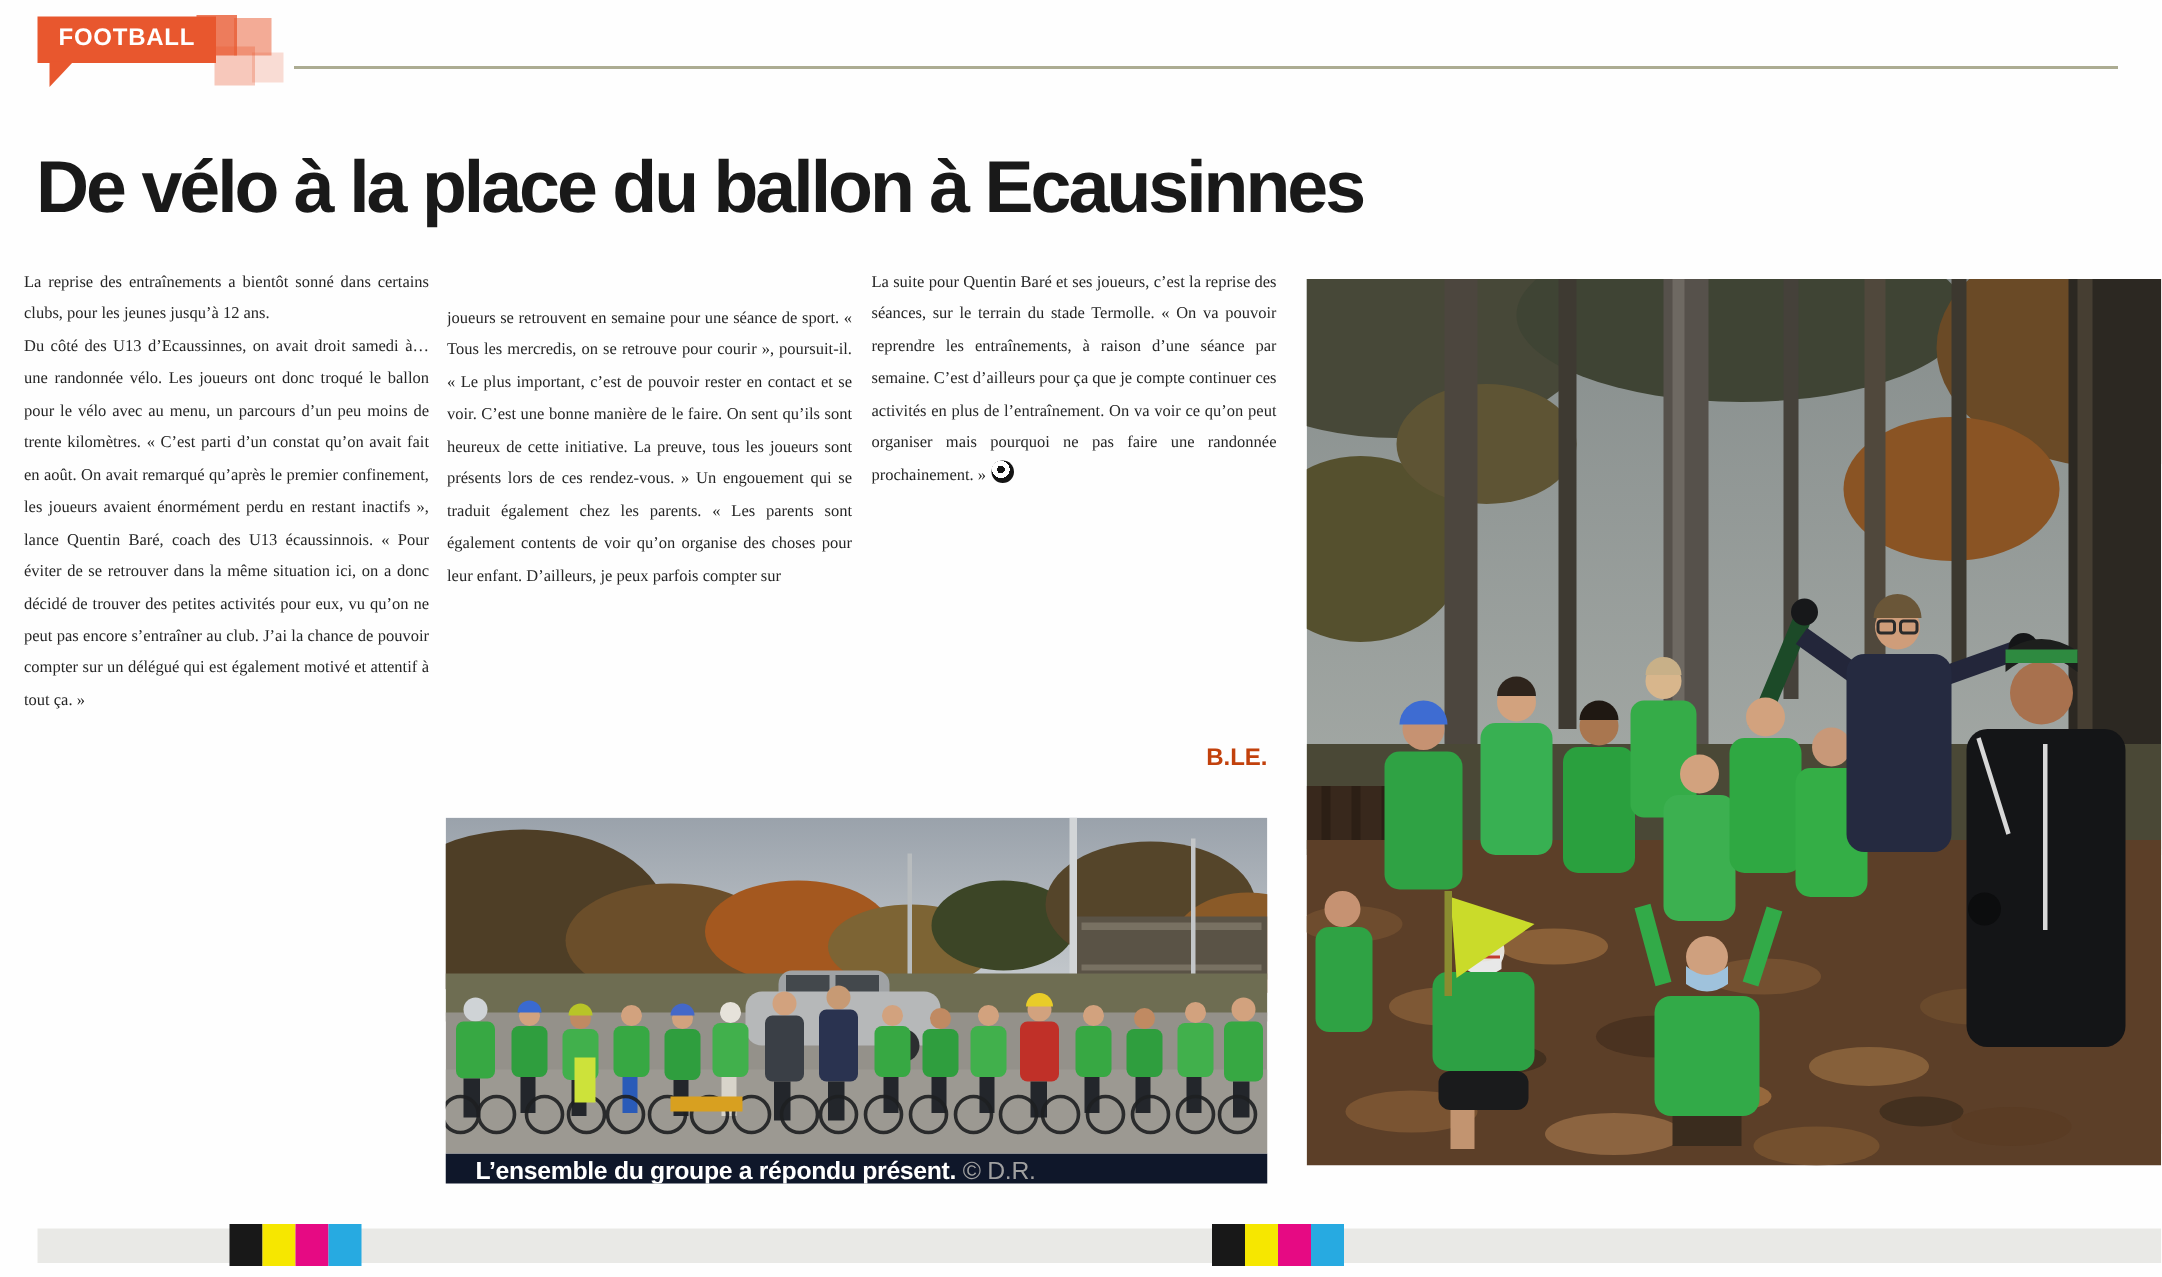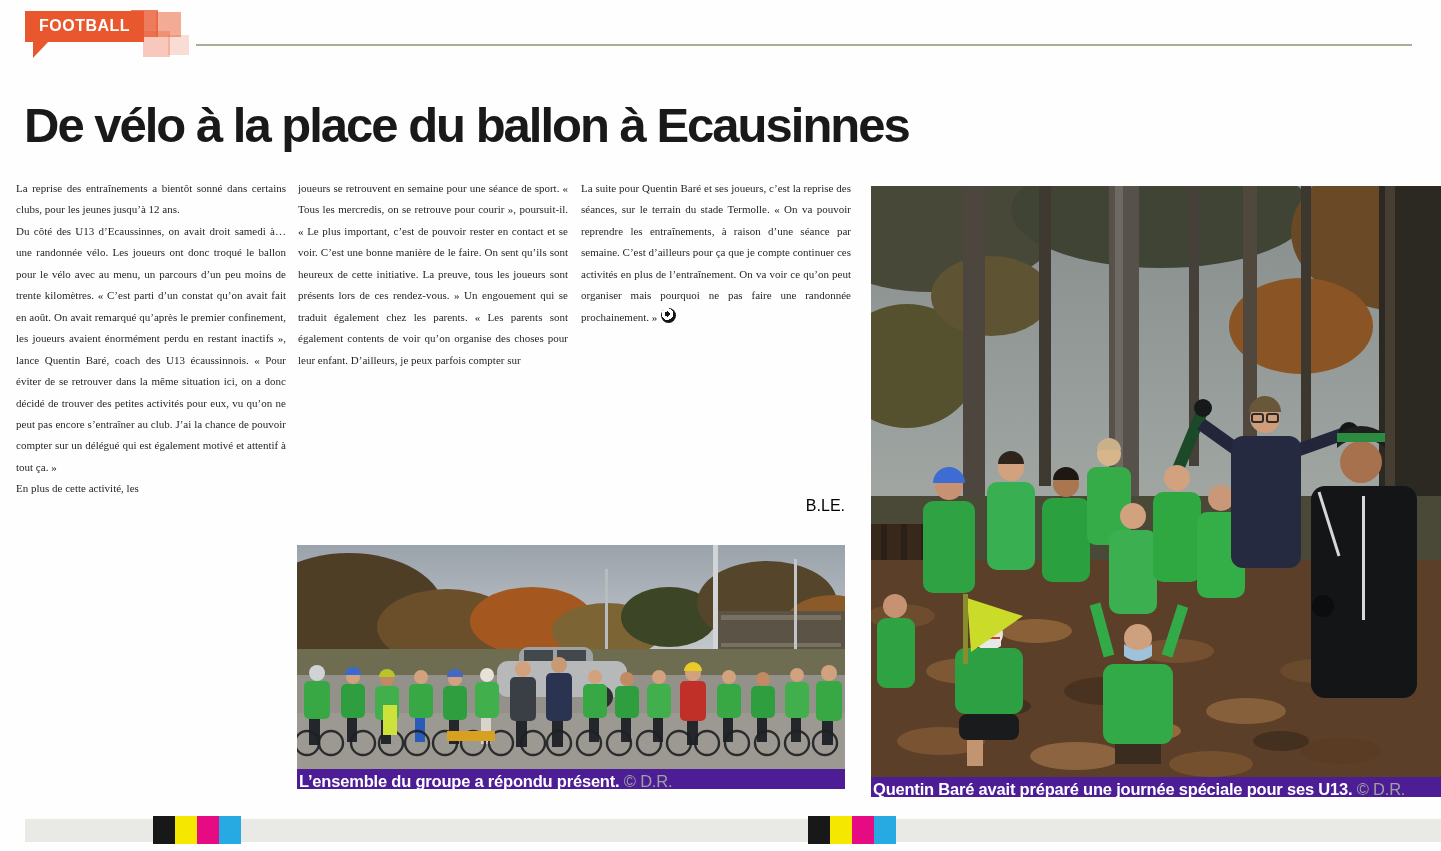--- a/index.html
+++ b/index.html
@@ -22,35 +22,35 @@
   
   .headline{position:absolute;left:24px;top:64px;width:1400px;white-space:nowrap;
             font-family:"Liberation Sans",sans-serif;font-weight:bold;font-size:49px;
             letter-spacing:-2px;color:#191919;}
 
   
   .col{position:absolute;top:178px;width:270px;text-align:justify;font-size:11px;
        line-height:21.45px;overflow:hidden;hyphens:auto;-webkit-hyphens:auto;}
   .col p{margin:0;}
   #col1{left:16px;height:628px;}
-  #col2{left:298px;height:356px;}
+  #col2{left:298px;height:356px;margin-top:24px;}
   #col3{left:581px;height:352px;}
   .byline{position:absolute;left:581px;top:497px;width:264px;text-align:right;
-          font-family:"Liberation Sans",sans-serif;font-weight:normal;font-size:16px;color:#000000;}
+          font-family:"Liberation Sans",sans-serif;font-weight:bold;font-size:16px;color:#c2410c;}
   .endmark{display:inline-block;width:15px;height:15px;border-radius:50%;vertical-align:-2px;margin-left:4px;
            background:radial-gradient(circle at 42% 40%, #141414 0 2.6px, #ffffff 2.6px 5.8px, #141414 5.8px);}
 
   
   .photo{position:absolute;overflow:hidden;}
   #photo-bikes{left:297px;top:545px;width:548px;height:248px;}
   #photo-forest{left:871px;top:186px;width:570px;height:616px;}
   .photo svg{display:block;}
-  .caption{background:#4c1d95;color:#fff;font-family:"Liberation Sans",sans-serif;
+  .caption{background:#0f172a;color:#fff;font-family:"Liberation Sans",sans-serif;
            font-weight:bold;font-size:16.5px;letter-spacing:-0.2px;line-height:24px;height:20px;
-           padding-left:2px;white-space:nowrap;overflow:hidden;}
+           padding-left:20px;white-space:nowrap;overflow:hidden;}
   .credit{color:#a0a0a0;font-weight:normal;}
 
   
   .reg-strip{position:absolute;left:25px;top:819px;width:1416px;height:23px;background:#e9e9e6;}
   .reg-sq{position:absolute;top:816px;width:22px;height:28px;}
   .rs1k{left:153px;} .rs1y{left:175px;} .rs1m{left:197px;} .rs1c{left:219px;}
   .rs2k{left:808px;} .rs2y{left:830px;} .rs2m{left:852px;} .rs2c{left:874px;}
 </style>
 </head>
 <body>
@@ -65,21 +65,20 @@
   <div class="fade-sq sq2"></div>
   <div class="fade-sq sq3"></div>
   <div class="fade-sq sq4"></div>
   <div class="top-rule"></div>
 
   <h1 class="headline">De vélo à la place du ballon à Ecausinnes</h1>
 
   <div class="col" id="col1">
     <p>La reprise des entraînements a bientôt sonné dans certains clubs, pour les jeunes jusqu’à 12 ans.</p>
     <p>Du côté des U13 d’Ecaussinnes, on avait droit samedi à… une randonnée vélo. Les joueurs ont donc troqué le ballon pour le vélo avec au menu, un parcours d’un peu moins de trente kilomètres. « C’est parti d’un constat qu’on avait fait en août. On avait remarqué qu’après le premier confinement, les joueurs avaient énormément perdu en restant inactifs », lance Quentin Baré, coach des U13 écaussinnois. « Pour éviter de se retrouver dans la même situation ici, on a donc décidé de trouver des petites activités pour eux, vu qu’on ne peut pas encore s’entraîner au club. J’ai la chance de pouvoir compter sur un délégué qui est également motivé et attentif à tout ça. »</p>
-    <p>En plus de cette activité, les</p>
   </div>
 
   <div class="col" id="col2">
     <p>joueurs se retrouvent en semaine pour une séance de sport. « Tous les mercredis, on se retrouve pour courir », poursuit-il. « Le plus important, c’est de pouvoir rester en contact et se voir. C’est une bonne manière de le faire. On sent qu’ils sont heureux de cette initiative. La preuve, tous les joueurs sont présents lors de ces rendez-vous. » Un engouement qui se traduit également chez les parents. « Les parents sont également contents de voir qu’on organise des choses pour leur enfant. D’ailleurs, je peux parfois compter sur</p>
   </div>
 
   <div class="col" id="col3">
     <p><span>La suite pour Quentin Baré et ses joueurs, c’est la reprise des séances, sur le terrain du stade Termolle. « On va pouvoir reprendre les entraînements, à raison d’une séance par semaine. C’est d’ailleurs pour ça que je compte continuer ces activités en plus de l’entraînement. On va voir ce qu’on peut organiser mais pourquoi ne pas faire une randonnée prochainement. »</span><span class="endmark"></span></p>
   </div>
 
@@ -368,24 +367,20 @@
           </g>
 
         <polygon points="96,412 152,430 100,466" fill="#cadb2a"></polygon>
         <rect x="92" y="408" width="5" height="70" fill="#8a8c30"></rect>
         <g>
             <circle cx="24" cy="420" r="12" fill="#c69272"></circle>
             <rect x="6" y="432" width="38" height="70" rx="9" fill="#2fa244"></rect>
           </g>
       </g>
     </svg>
-    <div class="caption">
-      <span>Quentin Baré avait préparé une journée spéciale pour ses U13.</span>
-      <span class="credit">© D.R.</span>
-    </div>
   </div>
 
   <div class="reg-strip"></div>
   <div class="reg-sq rs1k" style="background:#181818"></div>
   <div class="reg-sq rs1y" style="background:#f6e700"></div>
   <div class="reg-sq rs1m" style="background:#e60a83"></div>
   <div class="reg-sq rs1c" style="background:#27aae1"></div>
   <div class="reg-sq rs2k" style="background:#181818"></div>
   <div class="reg-sq rs2y" style="background:#f6e700"></div>
   <div class="reg-sq rs2m" style="background:#e60a83"></div>

